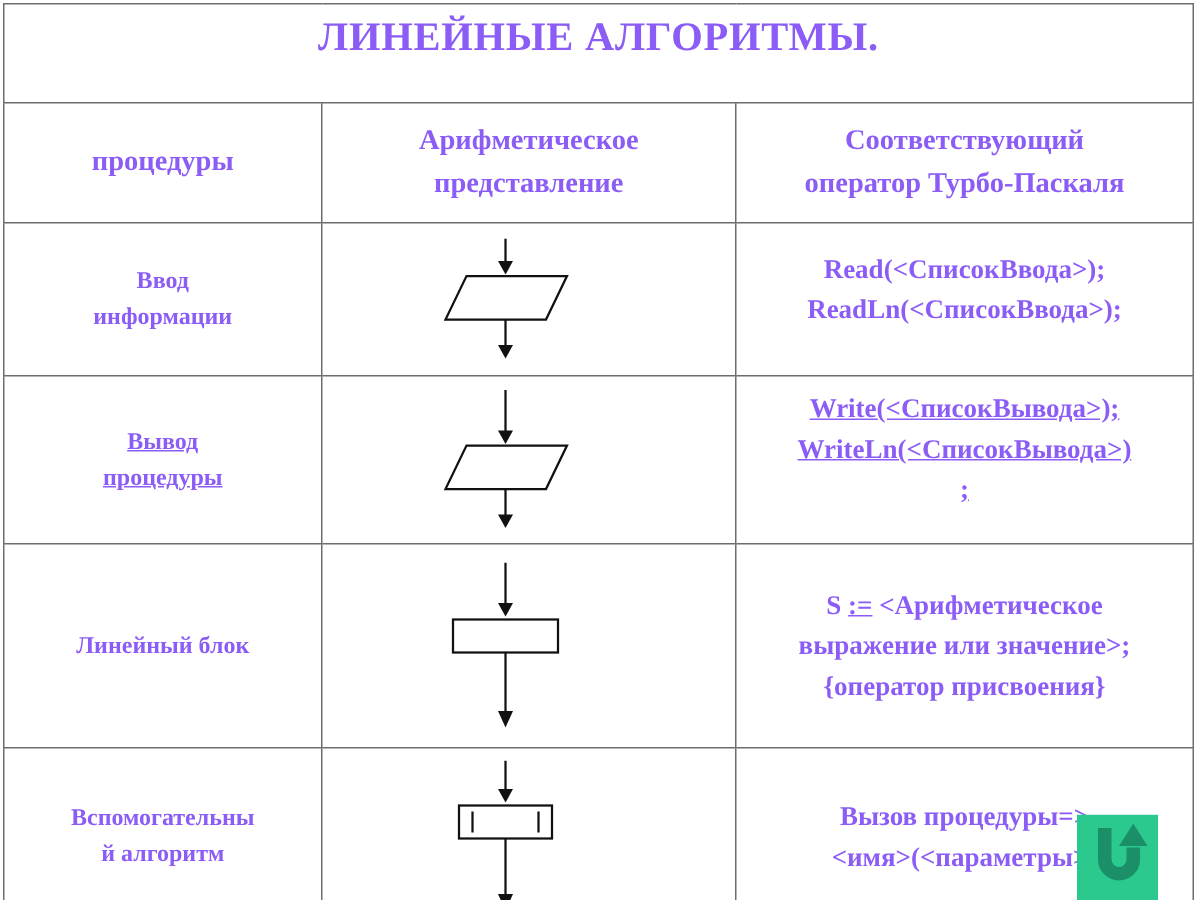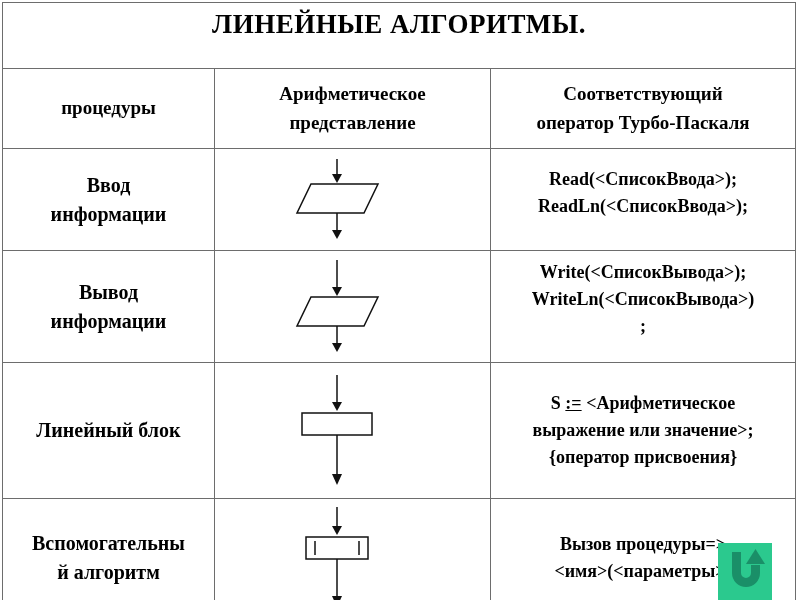--- a/index.html
+++ b/index.html
@@ -2,21 +2,21 @@
 <html><head>
 <meta charset="utf-8">
 <style>
   html, body { margin: 0; padding: 0; background: #e8e8e8; }
   .page {
     position: relative;
     width: 800px; height: 600px;
     background: #ffffff;
     overflow: hidden;
     font-family: "Liberation Serif", "DejaVu Serif", serif;
-    color: #000000;
+    color: #8b5cf6;
   }
   table.algo-table {
     position: absolute; left: 2px; top: 2px;
     width: 793px;
     border-collapse: collapse;
     table-layout: fixed;
   }
   .algo-table td {
     border: 1px solid #6d6d6d;
     text-align: center;
@@ -30,26 +30,26 @@
 
   td.title-cell {
     height: 58px;
     font-size: 27px;
     vertical-align: top;
     padding-top: 6px;
     letter-spacing: 0.5px;
   }
   tr.header-row td { height: 77px; font-size: 19px; line-height: 1.5; }
   tr.row-1 td { height: 87px; }
-  tr.row-2 td { height: 97px; }
+  tr.row-2 td { height: 97px; text-decoration: underline; }
   tr.row-3 td { height: 133px; }
   tr.row-4 td { height: 115px; }
 
   .pre { white-space: pre-line; }
-  td.action-cell { font-size: 20px; line-height: 1.45; }
+  td.action-cell { font-size: 16px; line-height: 1.45; }
   td.operator-cell { font-size: 18px; line-height: 1.5; padding: 0 8px; }
   td.operator-cell.lift { vertical-align: middle; padding-bottom: 14px; }
   td.symbol-cell svg { display: block; margin: 0 auto; transform: translateX(-16px); }
   .assign-underline { text-decoration: underline; }
 
   .flow-shape { stroke: #111; stroke-width: 1.5; fill: none; }
   .flow-arrowhead { fill: #111; stroke: none; }
 
   .logo {
     position: absolute;
@@ -93,21 +93,21 @@
           <line class="flow-shape" x1="62" y1="54" x2="62" y2="72"></line>
           <polygon class="flow-arrowhead" points="57,71 67,71 62,80"></polygon>
         </svg>
       </td>
       <td class="operator-cell pre lift">Read(&lt;СписокВвода&gt;);
 ReadLn(&lt;СписокВвода&gt;);</td>
     </tr>
 
     <tr class="row-2">
       <td class="action-cell pre">Вывод
-информации</td>
+процедуры</td>
       <td class="symbol-cell">
         <svg width="124" height="94" viewBox="0 0 124 94">
           <line class="flow-shape" x1="62" y1="0" x2="62" y2="28"></line>
           <polygon class="flow-arrowhead" points="57,27 67,27 62,36"></polygon>
           <polygon class="flow-shape" points="36,37 103,37 89,66 22,66"></polygon>
           <line class="flow-shape" x1="62" y1="66" x2="62" y2="84"></line>
           <polygon class="flow-arrowhead" points="57,83 67,83 62,92"></polygon>
         </svg>
       </td>
       <td class="operator-cell pre lift">Write(&lt;СписокВывода&gt;);

